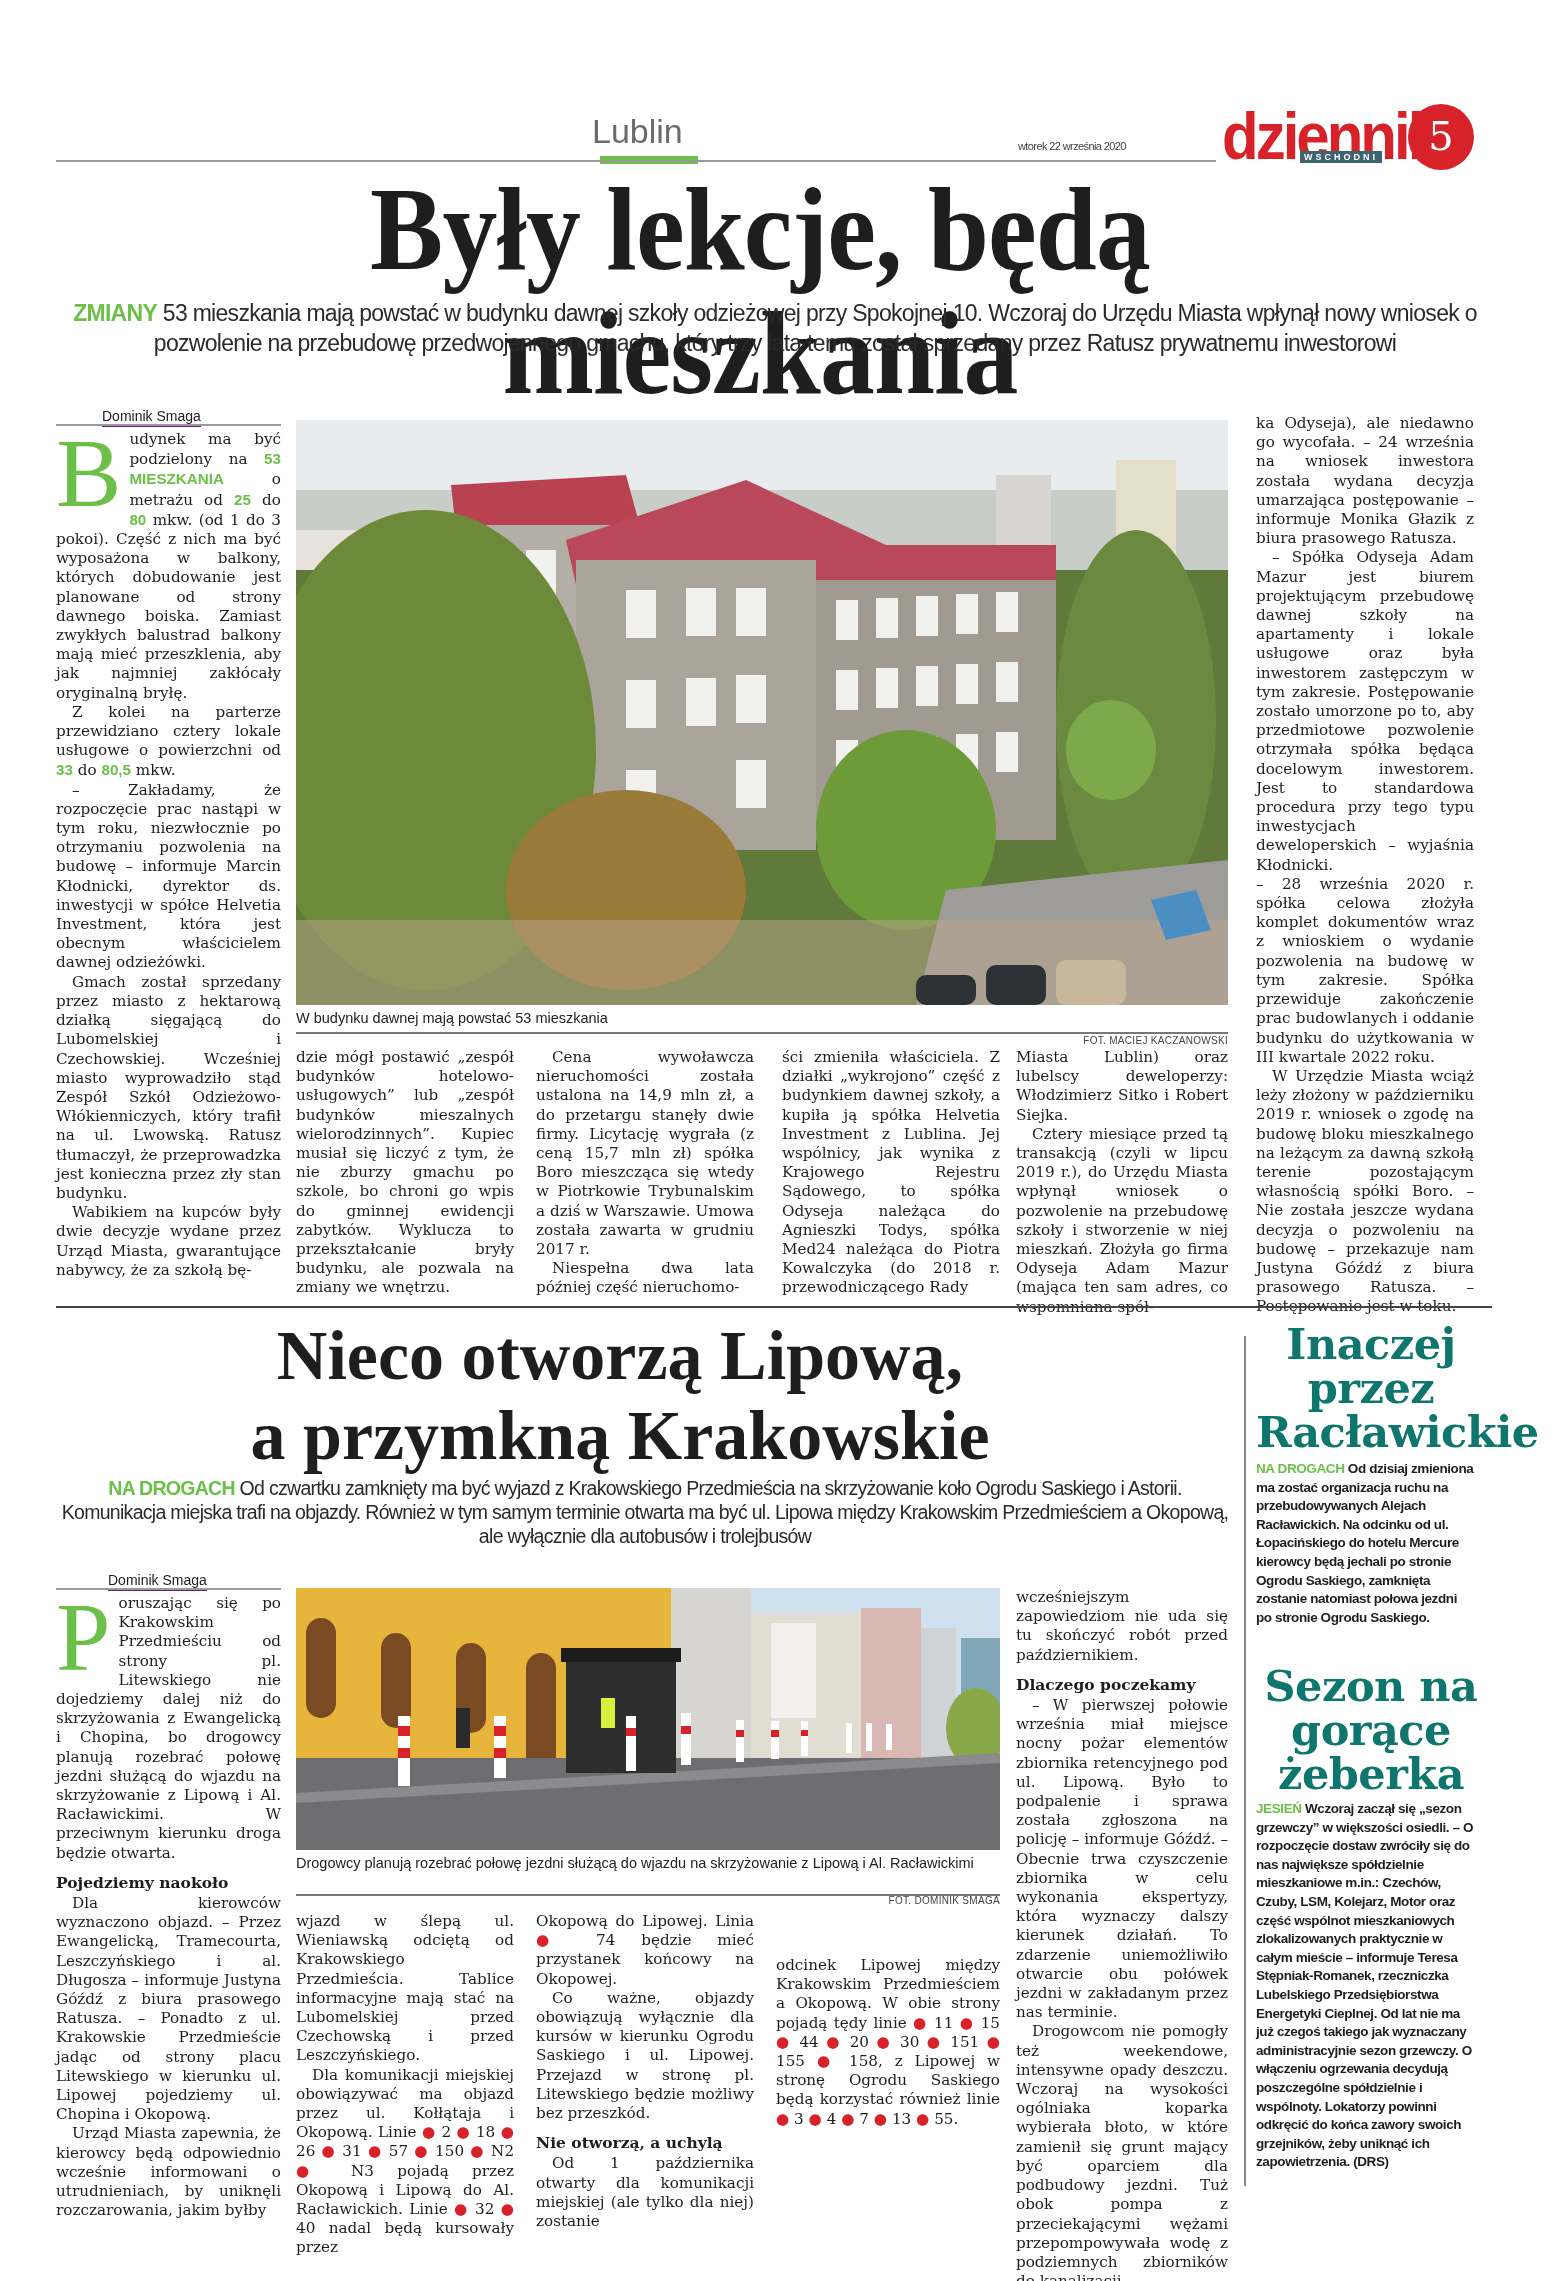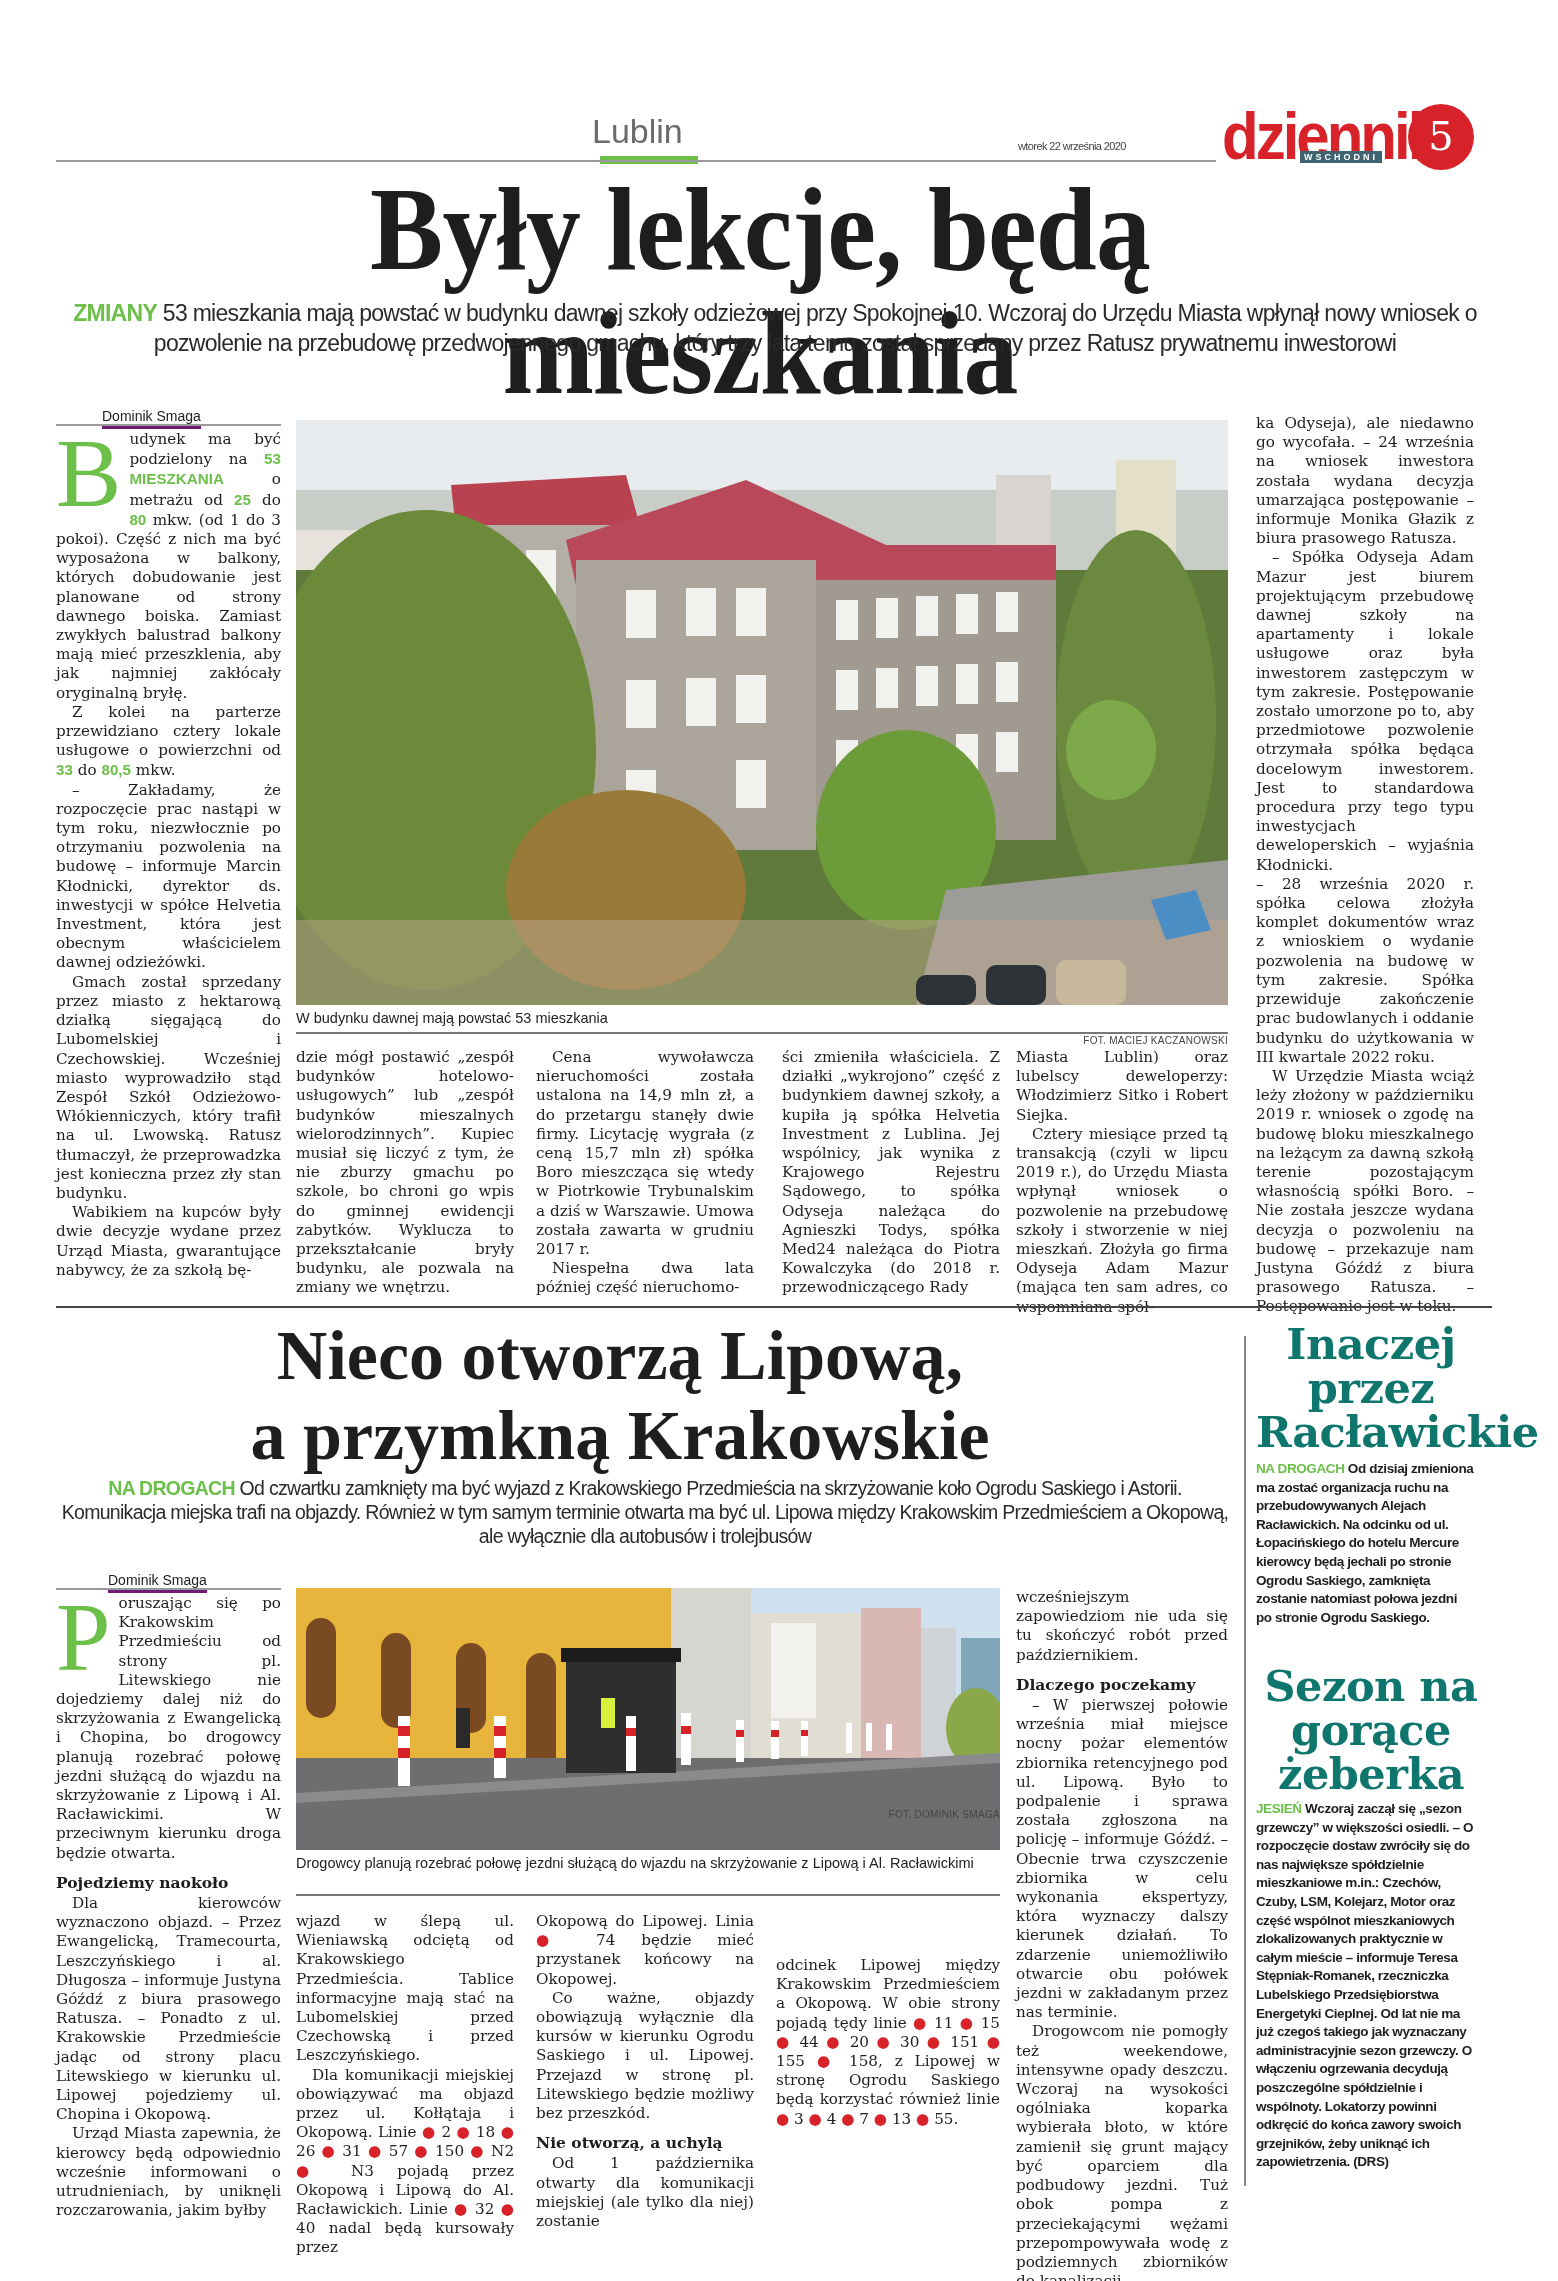--- a/index.html
+++ b/index.html
@@ -12,21 +12,21 @@
   .header-rule{left:56px;top:160px;width:1160px;height:2px;background:#9a9a9a;}
   .date{left:1018px;top:140px;font-family:"Liberation Sans",sans-serif;font-size:11px;color:#444;letter-spacing:-0.6px;}
   .logo{left:1222px;top:100px;font-family:"Liberation Sans",sans-serif;font-weight:bold;font-size:60px;color:#d8222a;letter-spacing:-3px;line-height:66px;transform:scaleY(1.12);transform-origin:top left;}
   .logo-sub{left:1300px;top:151px;background:#3f6470;color:#fff;font-family:"Liberation Sans",sans-serif;font-size:9px;font-weight:bold;letter-spacing:3px;padding:1px 4px;}
   .page-num{left:1408px;top:104px;width:66px;height:66px;border-radius:50%;background:#d8222a;color:#fff;font-family:"DejaVu Serif",serif;font-size:40px;text-align:center;line-height:64px;}
   .headline{font-family:"Liberation Serif",serif;font-weight:bold;color:#1e1e1e;text-align:center;}
   .h1{left:60px;top:168px;width:1400px;font-size:118px;line-height:124px;transform:scaleX(0.93);letter-spacing:-1px;}
   .lead{font-family:"Liberation Sans",sans-serif;text-align:center;color:#2a2a2a;letter-spacing:-0.7px;}
   .lead b{font-weight:bold;}
   .lead1{left:60px;top:298px;width:1430px;font-size:23px;line-height:30px;}
-  .byline{font-family:"Liberation Sans",sans-serif;font-size:14px;color:#222;border-bottom:4px solid #701a75;padding-bottom:1px;}
+  .byline{font-family:"Liberation Sans",sans-serif;font-size:14px;color:#222;border-bottom:2px solid #701a75;padding-bottom:1px;}
   .col{font-family:"DejaVu Serif",serif;font-size:15.2px;line-height:19.2px;text-align:justify;hyphens:auto;color:#1e1e1e;}
   .col p{margin:0;text-indent:16px;}
   .col p.noind{text-indent:0;}
   .col .sub{font-weight:bold;font-size:15.5px;margin:10px 0 2px 0;text-indent:0;text-align:left;}
   .dropcap{float:left;font-family:"Liberation Serif",serif;color:#6cc04a;font-size:98px;line-height:78px;margin:4px 8px 0 0;}
   .hl{font-family:"Liberation Sans",sans-serif;font-weight:bold;color:#6cc04a;}
   .caption{font-family:"Liberation Sans",sans-serif;font-size:14.5px;color:#222;}
   .credit{font-family:"Liberation Sans",sans-serif;font-size:10px;color:#444;letter-spacing:0.3px;text-align:right;margin-top:20px;}
   .rule{background:#777;height:2px;}
   .vrule{background:#888;width:2px;}
@@ -208,21 +208,21 @@
       <rect x="505" y="133" width="7" height="35" fill="#fff"></rect>
         <rect x="505" y="142" width="7" height="6" fill="#d8222a"></rect>
       <rect x="550" y="135" width="6" height="30" fill="#fff"></rect>
         <rect x="570" y="135" width="6" height="28" fill="#fff"></rect>
         <rect x="590" y="136" width="6" height="26" fill="#fff"></rect>
     </g>
     <rect x="160" y="120" width="14" height="40" fill="#2a2a2a"></rect>
   </svg>
 </div>
 <div class="abs caption" style="left:296px;top:1854px;width:704px;line-height:18px;">Drogowcy planują rozebrać połowę jezdni służącą do wjazdu na skrzyżowanie z Lipową i Al. Racławickimi</div>
-<div class="abs credit" style="left:700px;top:1789px;width:300px;">FOT. DOMINIK SMAGA</div>
+<div class="abs credit" style="left:700px;top:1875px;width:300px;">FOT. DOMINIK SMAGA</div>
 <div class="abs rule" style="left:296px;top:1894px;width:704px;"></div>
 
 <div class="abs col" style="left:296px;top:1912px;width:218px;">
   <p class="noind">wjazd w ślepą ul. Wieniawską odciętą od Krakowskiego Przedmieścia. Tablice informacyjne mają stać na Lubomelskiej przed Czechowską i przed Leszczyńskiego.</p>
   <p><span>Dla komunikacji miejskiej obowiązywać ma objazd przez ul. Kołłątaja i Okopową. Linie </span><span class="dot">●</span> <span>2</span> <span class="dot">●</span> <span>18</span> <span class="dot">●</span> <span>26</span> <span class="dot">●</span> <span>31</span> <span class="dot">●</span> <span>57</span> <span class="dot">●</span> <span>150</span> <span class="dot">●</span> <span>N2</span> <span class="dot">●</span> <span>N3</span><span> pojadą przez Okopową i Lipową do Al. Racławickich. Linie </span><span class="dot">●</span> <span>32</span> <span class="dot">●</span> <span>40</span><span> nadal będą kursowały przez</span></p>
 </div>
 
 <div class="abs col" style="left:536px;top:1912px;width:218px;">
   <p class="noind"><span>Okopową do Lipowej. Linia </span><span class="dot">●</span> <span>74</span><span> będzie mieć przystanek końcowy na Okopowej.</span></p>
   <p>Co ważne, objazdy obowiązują wyłącznie dla kursów w kierunku Ogrodu Saskiego i ul. Lipowej. Przejazd w stronę pl. Litewskiego będzie możliwy bez przeszkód.</p>

